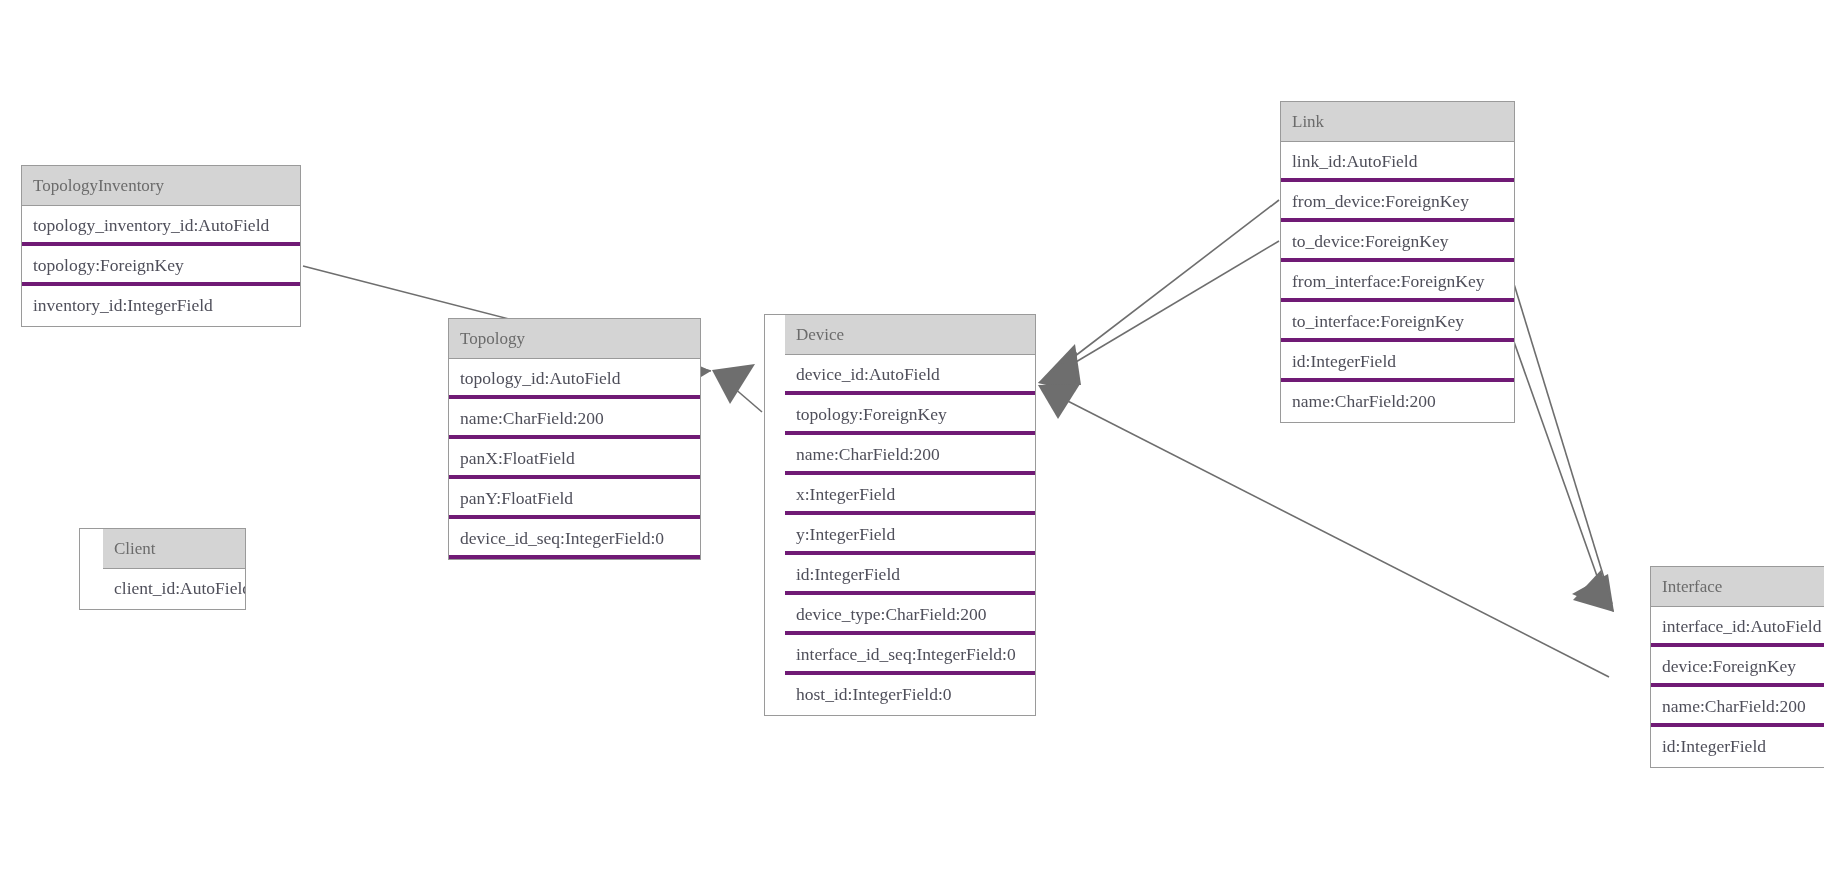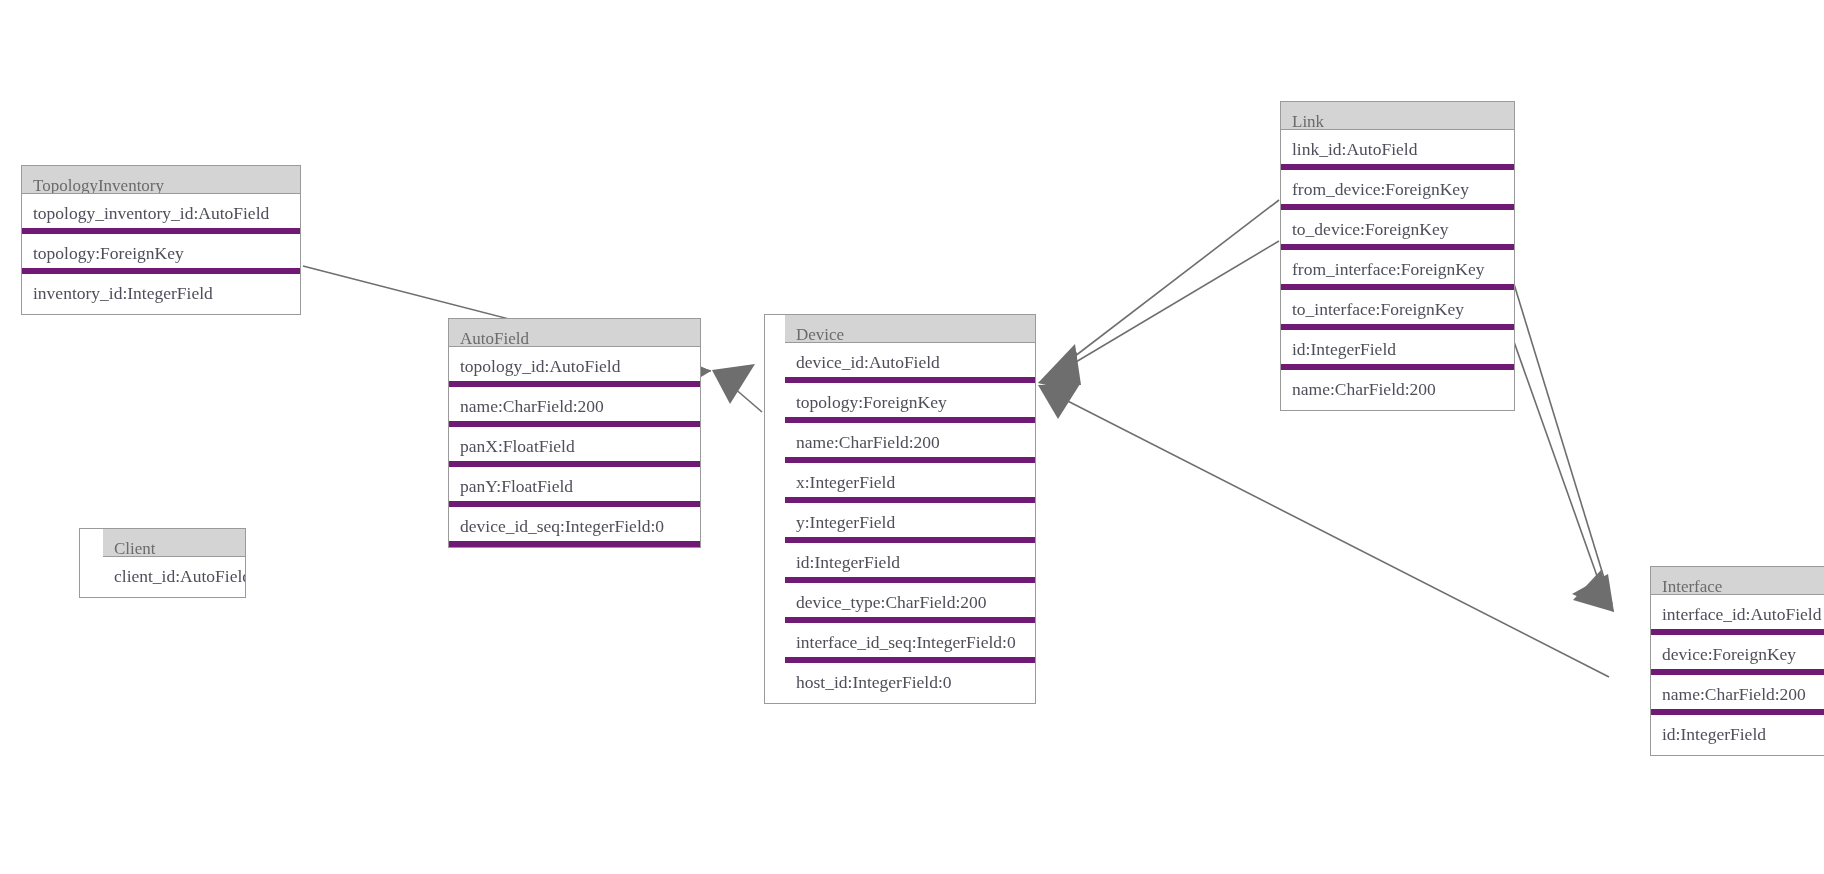--- a/index.html
+++ b/index.html
@@ -30,30 +30,30 @@
     background: #ffffff;
     z-index: 2;
   }
   .entity-header {
     box-sizing: border-box;
     background: #d4d4d4;
     border-bottom: 1px solid #9a9a9a;
     color: #6b6b6b;
     font-size: 17px;
     line-height: 39px;
-    height: 28px;
+    height: 40px;
     padding: 0 0 0 11px;
     white-space: nowrap;
     overflow: hidden;
   }
   .entity-field {
     box-sizing: border-box;
     height: 40px;
     line-height: 39px;
-    border-bottom: 6px solid #701a75;
+    border-bottom: 4px solid #701a75;
     color: #4f4f5a;
     font-size: 17.5px;
     padding: 0 0 0 11px;
     white-space: nowrap;
     overflow: hidden;
     background: #ffffff;
   }
   .entity-field.last {
     border-bottom: none;
   }
@@ -87,21 +87,21 @@
         <div class="entity-header">TopologyInventory</div>
         <div class="entity-field">topology_inventory_id:AutoField</div>
         <div class="entity-field">topology:ForeignKey</div>
         <div class="entity-field last">inventory_id:IntegerField</div>
       </div>
       <div class="entity" style="left: 79px; top: 528px; width: 167px; padding-left: 23px;">
         <div class="entity-header">Client</div>
         <div class="entity-field last">client_id:AutoField</div>
       </div>
       <div class="entity" style="left: 448px; top: 318px; width: 253px;">
-        <div class="entity-header">AutoField</div>
+        <div class="entity-header">Topology</div>
         <div class="entity-field">topology_id:AutoField</div>
         <div class="entity-field">name:CharField:200</div>
         <div class="entity-field">panX:FloatField</div>
         <div class="entity-field">panY:FloatField</div>
         <div class="entity-field">device_id_seq:IntegerField:0</div>
       </div>
       <div class="entity" style="left: 764px; top: 314px; width: 272px; padding-left: 20px;">
         <div class="entity-header">Device</div>
         <div class="entity-field">device_id:AutoField</div>
         <div class="entity-field">topology:ForeignKey</div>

